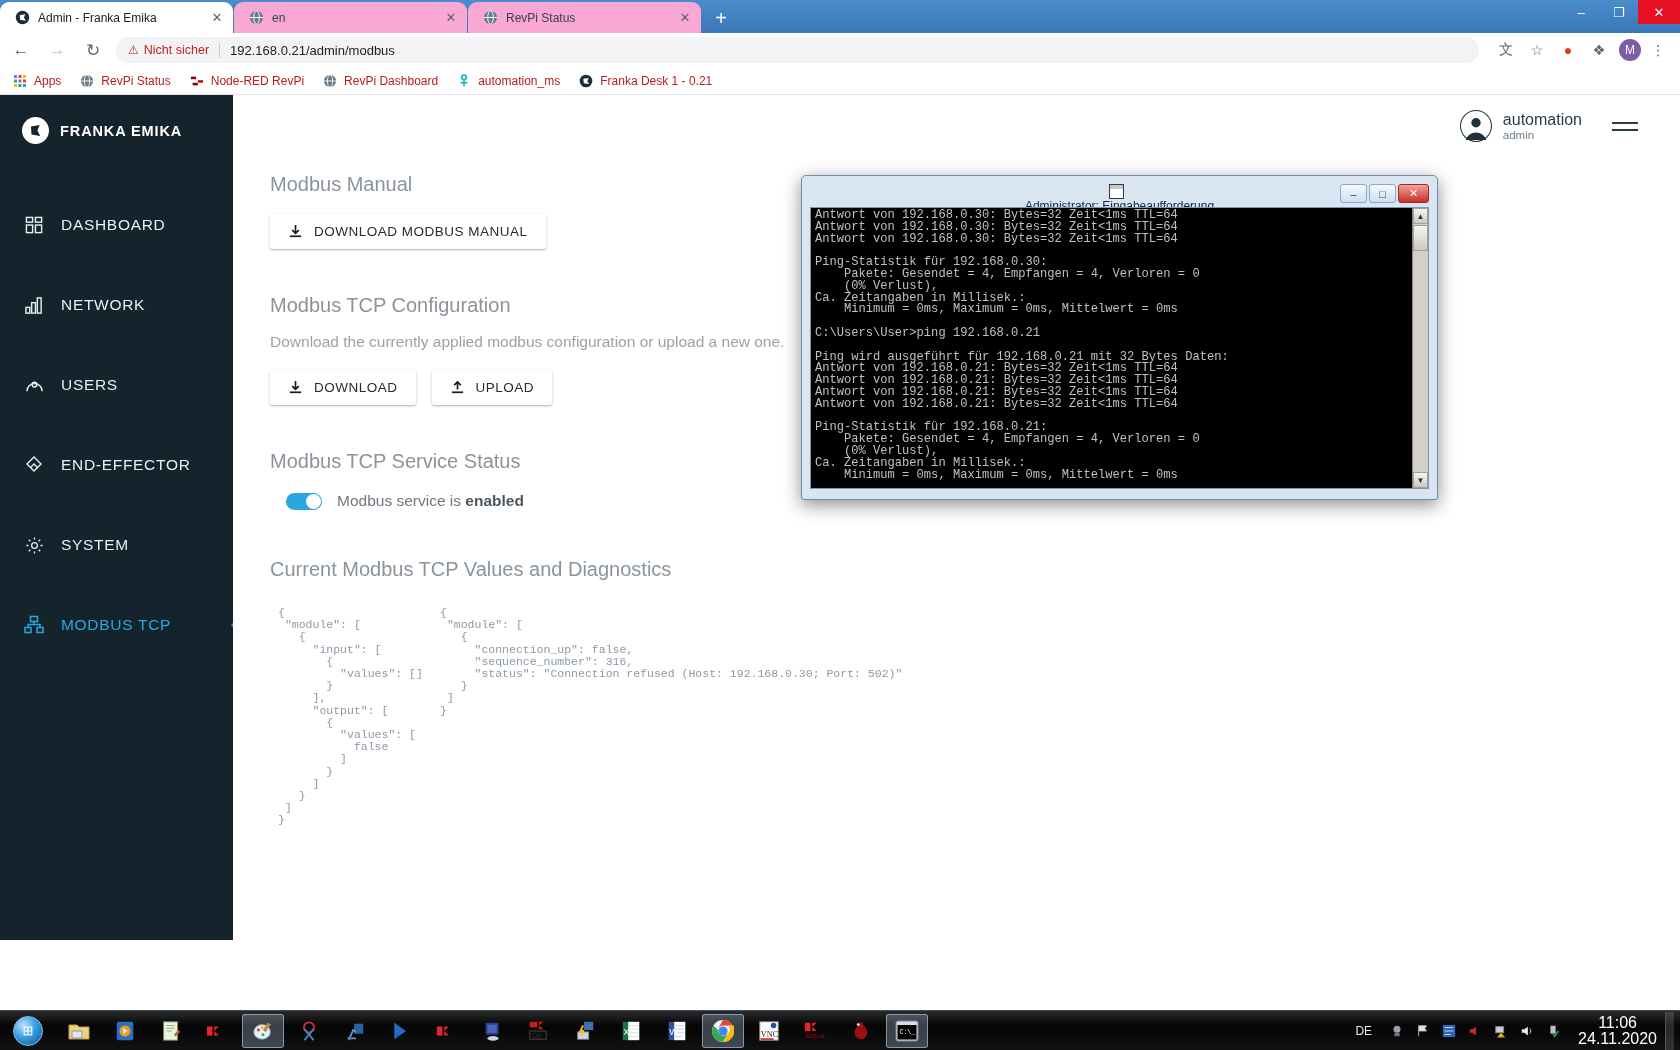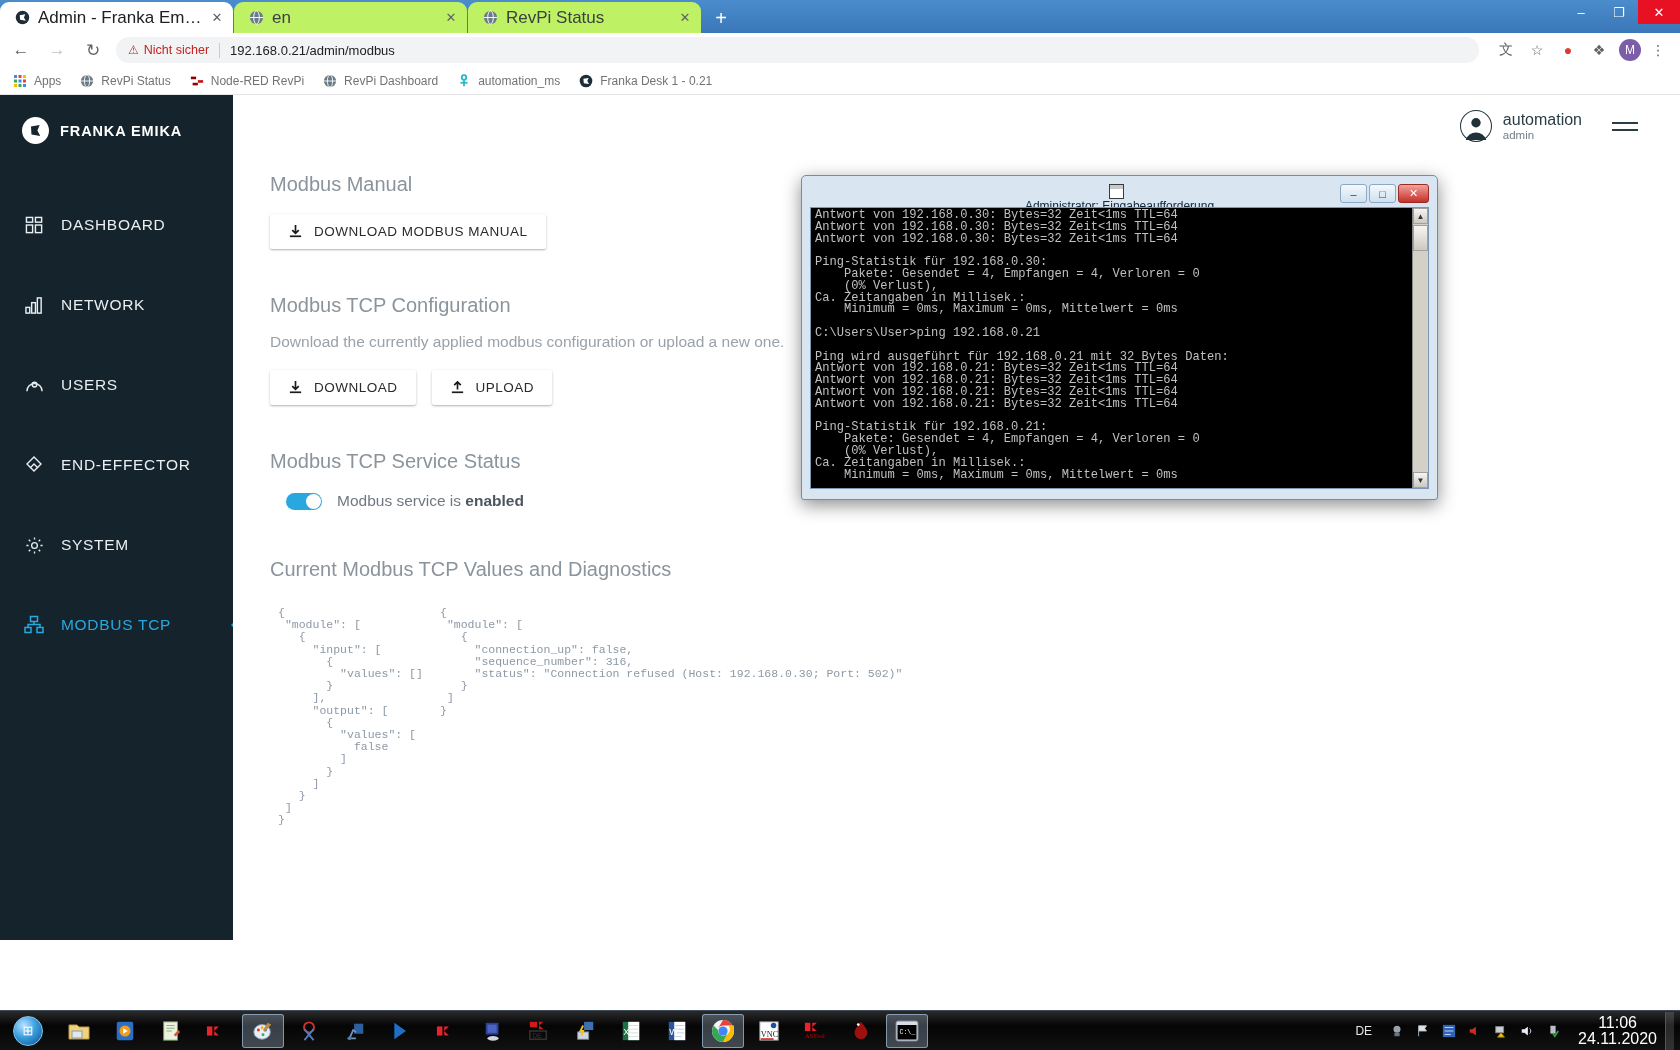--- a/index.html
+++ b/index.html
@@ -21,32 +21,32 @@
     position: absolute; left: 0; top: 0; height: 33px; width: 1680px;
     display: flex; align-items: flex-end;
   }
   .tab {
     position: relative;
     height: 31px; width: 233px;
     display: flex; align-items: center;
     padding: 0 8px 0 14px;
     border-top-left-radius: 9px; border-top-right-radius: 9px;
     font-size: 12.5px; color: #3c4043;
-    background: #bef264;
+    background: #f9a8d4;
     margin-right: 1px;
     overflow: hidden;
   }
   .tab.active { background: #ffffff; color: #202124; }
   .tab .favicon {
     width: 16px; height: 16px; flex: 0 0 16px; margin-right: 8px;
     display: inline-flex; align-items: center; justify-content: center;
   }
   .tab .tab-title {
     flex: 1 1 auto; white-space: nowrap; overflow: hidden; text-overflow: ellipsis;
-    font-size: 17px;
+    font-size: 12px;
   }
   .tab .tab-close {
     flex: 0 0 16px; width: 16px; height: 16px; line-height: 15px; text-align: center;
     font-size: 13px; color: #5f6368; margin-left: 6px;
   }
   .newtab-btn {
     width: 30px; height: 26px; margin-left: 4px; margin-bottom: 2px;
     display: flex; align-items: center; justify-content: center;
     color: #ffffff; font-size: 20px; font-weight: 300;
   }
@@ -93,21 +93,21 @@
   }
 
   .bookmarks {
     position: absolute; left: 0; top: 67px; width: 1680px; height: 28px;
     background: #ffffff; display: flex; align-items: center;
     border-bottom: 1px solid #e3e5e8;
     padding-left: 12px;
   }
   .bm {
     display: flex; align-items: center; margin-right: 18px;
-    font-size: 12px; color: #737373; white-space: nowrap;
+    font-size: 12px; color: #b91c1c; white-space: nowrap;
   }
   .bm .bmico { width: 16px; height: 16px; margin-right: 6px; display: inline-flex; align-items: center; justify-content: center; }
 
   
   .app { position: absolute; left: 0; top: 95px; width: 1680px; height: 845px; background: #ffffff; }
 
   .sidebar {
     position: absolute; left: 0; top: 0; width: 233px; height: 845px;
     background: #15242c;
   }

